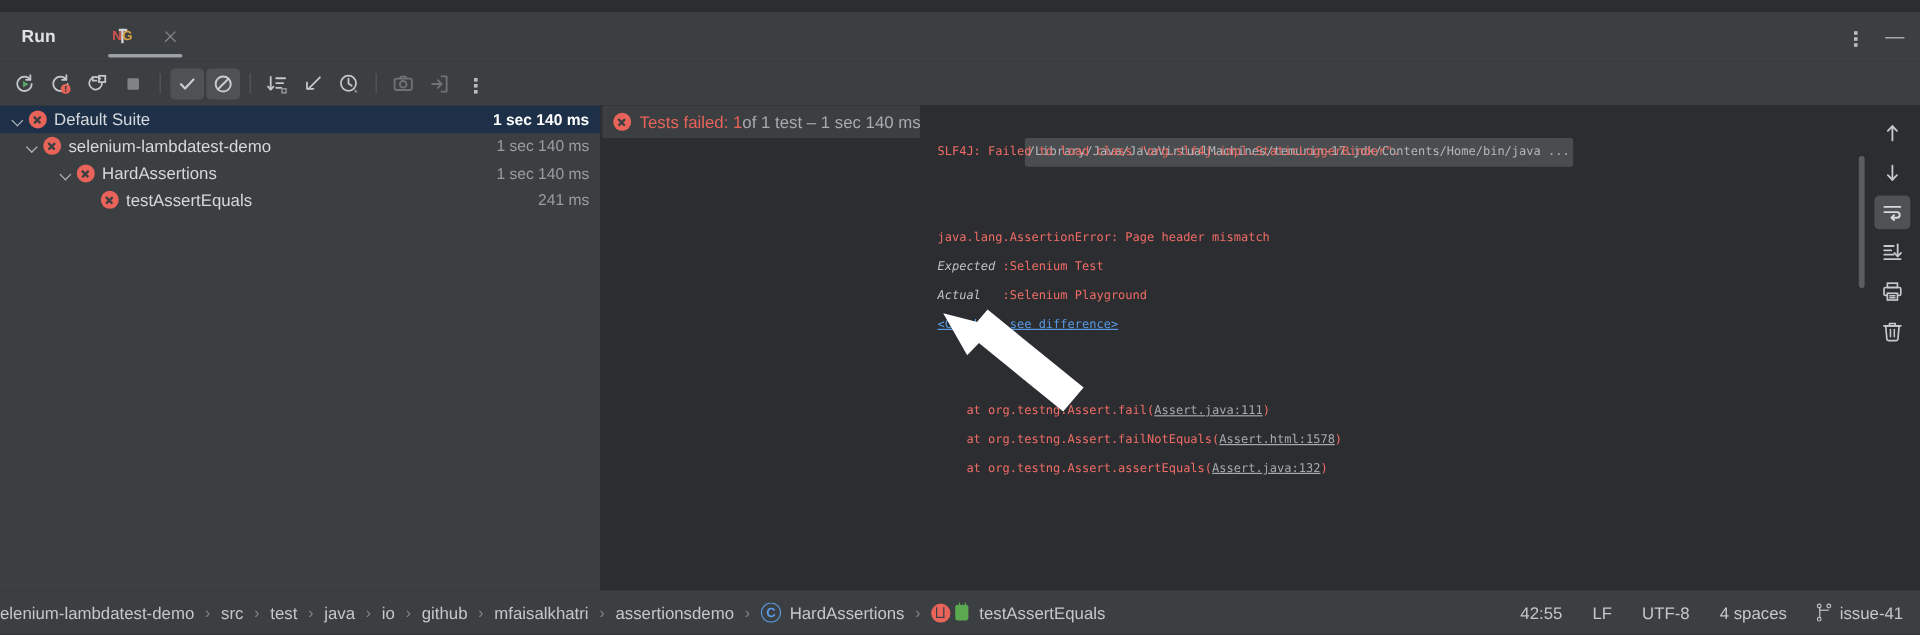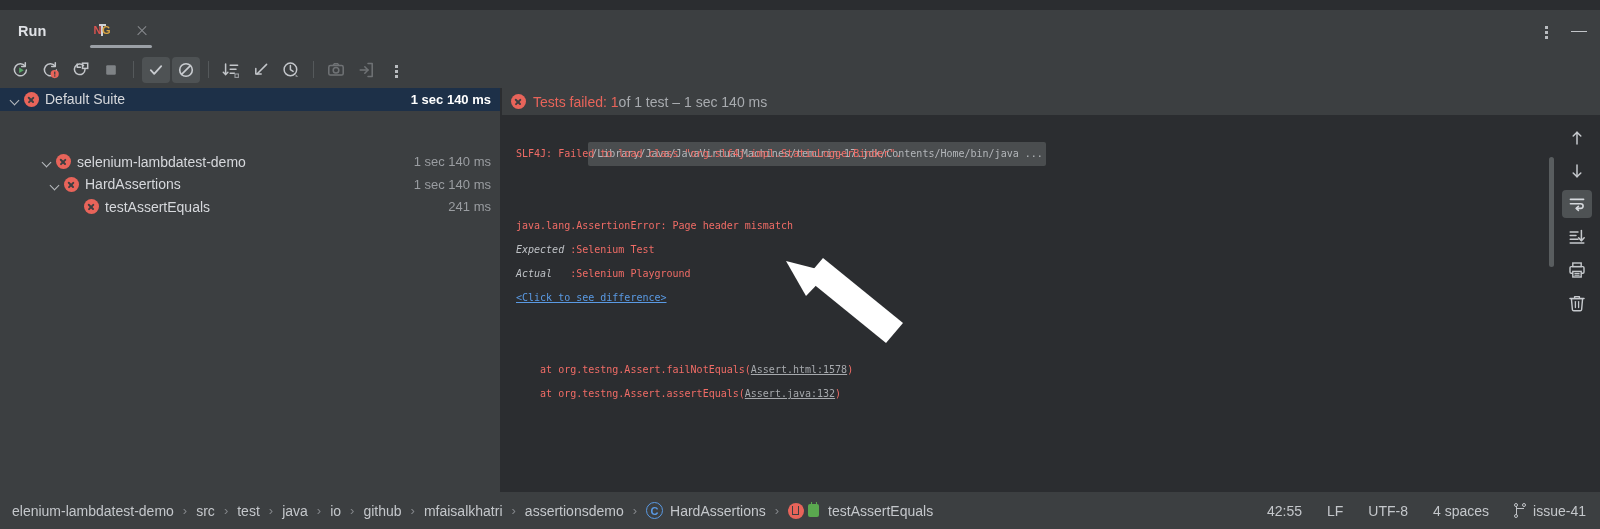--- a/index.html
+++ b/index.html
@@ -256,21 +256,21 @@
     flex: 0 0 2px;
     background: #2b2d30;
     cursor: col-resize;
   }
 
   
   .consolepane {
     flex: 1 1 auto;
     min-width: 0;
     display: flex;
-    flex-direction: column;
+    flex-direction: row;
     background: #2b2d30;
     position: relative;
   }
   .status-hdr {
     height: 27px;
     flex: 0 0 27px;
     display: flex;
     align-items: center;
     padding-left: 9px;
     font-size: 14px;
@@ -375,21 +375,20 @@
     position: relative;
     font-size: 14px;
     color: #c4c7cb;
   }
   .crumbs {
     display: flex;
     align-items: center;
     padding-left: 0px;
     white-space: nowrap;
     overflow: hidden;
-    margin-left: 12px;
   }
   .crumb {
     cursor: pointer;
     color: #c4c7cb;
   }
   .csep {
     color: #83868a;
     margin: 0 9px;
     font-size: 13px;
   }
@@ -620,21 +619,21 @@
 
   <div class="body">
 
     <div class="tree" id="tree">
         <div class="trow sel" style="padding-left: 8px;">
           <span class="chev"></span>
           <span class="errico"></span>
           <span class="tlabel">Default Suite</span>
           <span class="tdur">1 sec 140 ms</span>
         </div>
-        <div class="trow" style="padding-left: 40px; margin-top: 40px;">
+        <div class="trow" style="padding-left: 20px;">
           <span class="chev"></span>
           <span class="errico"></span>
           <span class="tlabel">selenium-lambdatest-demo</span>
           <span class="tdur">1 sec 140 ms</span>
         </div>
         <div class="trow" style="padding-left: 48px;">
           <span class="chev"></span>
           <span class="errico"></span>
           <span class="tlabel">HardAssertions</span>
           <span class="tdur">1 sec 140 ms</span>
@@ -665,20 +664,21 @@
           <div id="console-lines">
               <div class="cline"><span class="red">SLF4J: Failed to load class "org.slf4j.impl.StaticLoggerBinder".</span></div>
               <div class="blank"></div>
               <div class="blank"></div>
               <div class="cline"><span class="red">java.lang.AssertionError: Page header mismatch</span></div>
               <div class="cline"><span class="grey">Expected </span><span class="red">:Selenium Test</span></div>
               <div class="cline"><span class="grey">Actual   </span><span class="red">:Selenium Playground</span></div>
               <div class="cline"><span class="link">&lt;Click to see difference&gt;</span></div>
               <div class="blank"></div>
               <div class="blank"></div>
+              <div class="cline"><span class="red">    at org.testng.Assert.fail(</span><span class="flink">Assert.java:111</span><span class="red">)</span></div>
               <div class="cline"><span class="red">    at org.testng.Assert.failNotEquals(</span><span class="flink">Assert.html:1578</span><span class="red">)</span></div>
               <div class="cline"><span class="red">    at org.testng.Assert.assertEquals(</span><span class="flink">Assert.java:132</span><span class="red">)</span></div>
             </div>
           <div class="cscroll"></div>
         </div>
 
         <div class="cgutter">
           <div class="gb">
             <svg width="18" height="18" viewBox="0 0 18 18">
               <line x1="9" y1="15" x2="9" y2="3.2" stroke="#c6c9cd" stroke-width="1.5" stroke-linecap="round"></line>

